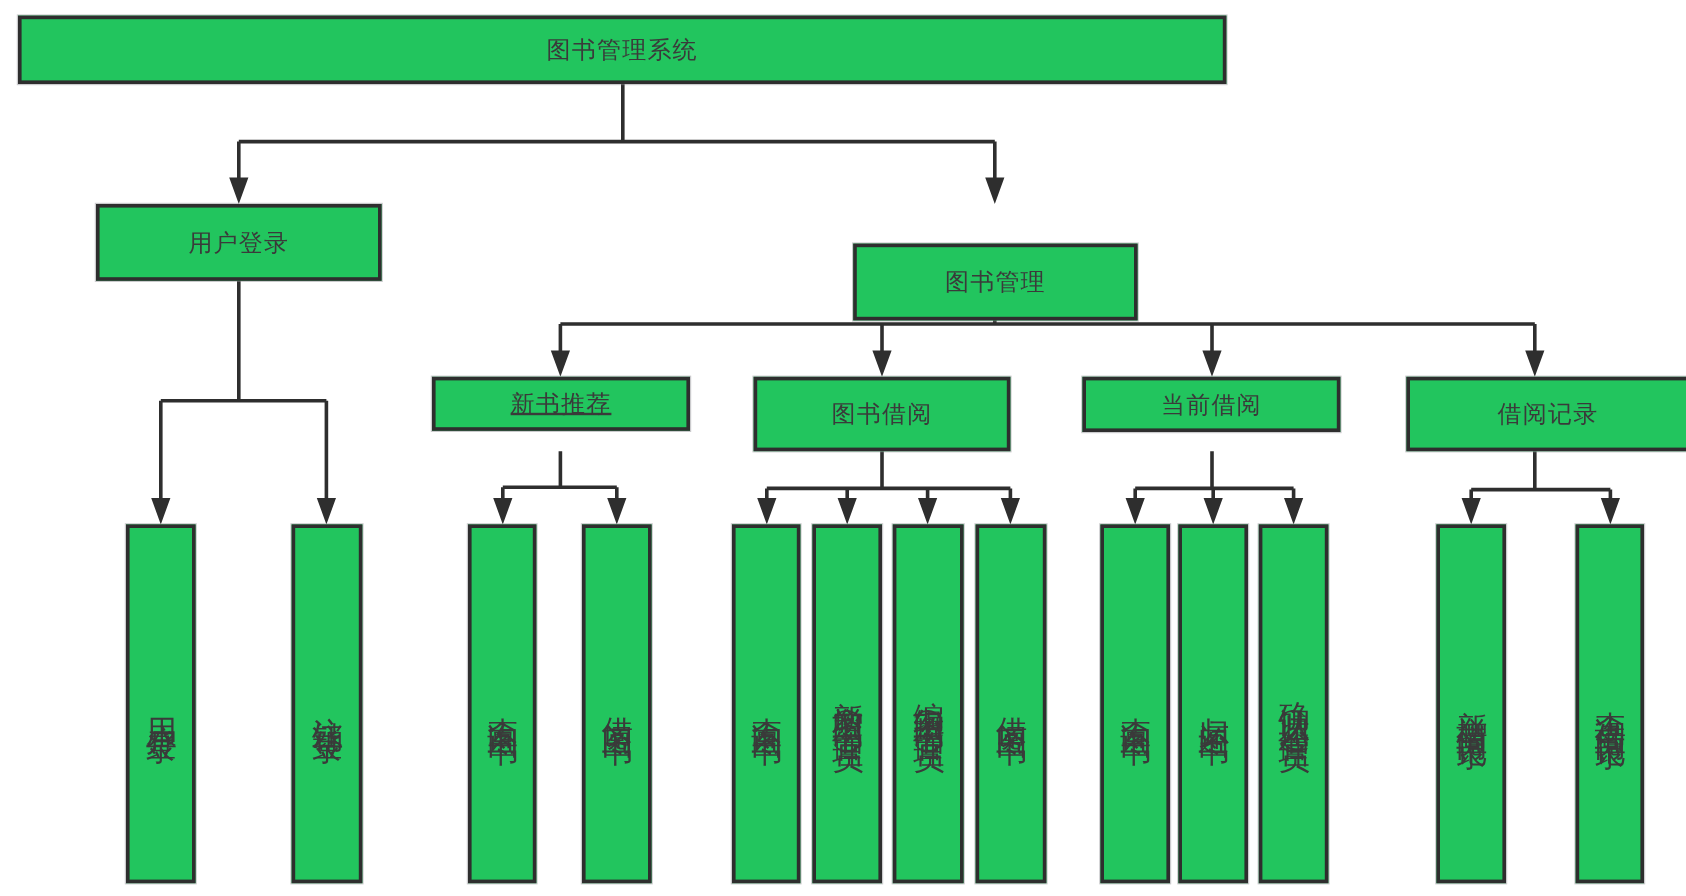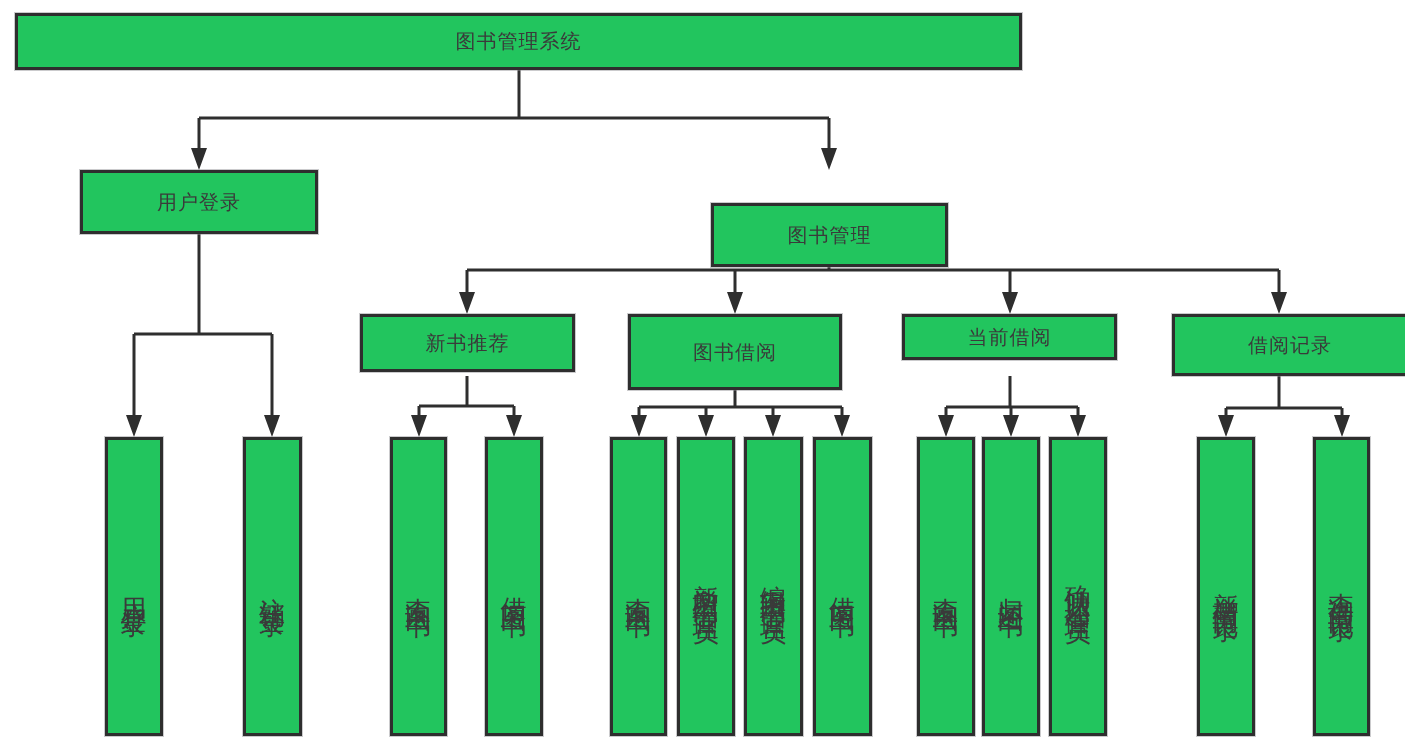--- a/index.html
+++ b/index.html
@@ -84,24 +84,24 @@
     <span class="lbl">图书管理系统</span>
   </div>
 
   <div class="node hbox" style="left:80px; top:170px; width:238px; height:64px;">
     <span class="lbl">用户登录</span>
   </div>
   <div class="node hbox" style="left:711px; top:170px; width:237px; height:64px;margin-top:33px;">
     <span class="lbl">图书管理</span>
   </div>
 
-  <div class="node hbox" style="left:360px; top:314px; width:215px; height:58px;">
+  <div class="node hbox" style="left:360px; top:314px; width:215px; height:45px;text-decoration:underline;">
     <span class="lbl">新书推荐</span>
   </div>
-  <div class="node hbox" style="left:628px; top:314px; width:214px; height:76px;">
+  <div class="node hbox" style="left:628px; top:314px; width:214px; height:62px;">
     <span class="lbl">图书借阅</span>
   </div>
   <div class="node hbox" style="left:902px; top:314px; width:215px; height:46px;">
     <span class="lbl">当前借阅</span>
   </div>
   <div class="node hbox" style="left:1172px; top:314px; width:236px; height:62px;">
     <span class="lbl">借阅记录</span>
   </div>
 
   <div class="node vbox" style="left:105px; top:437px; width:58px; height:299px;">

